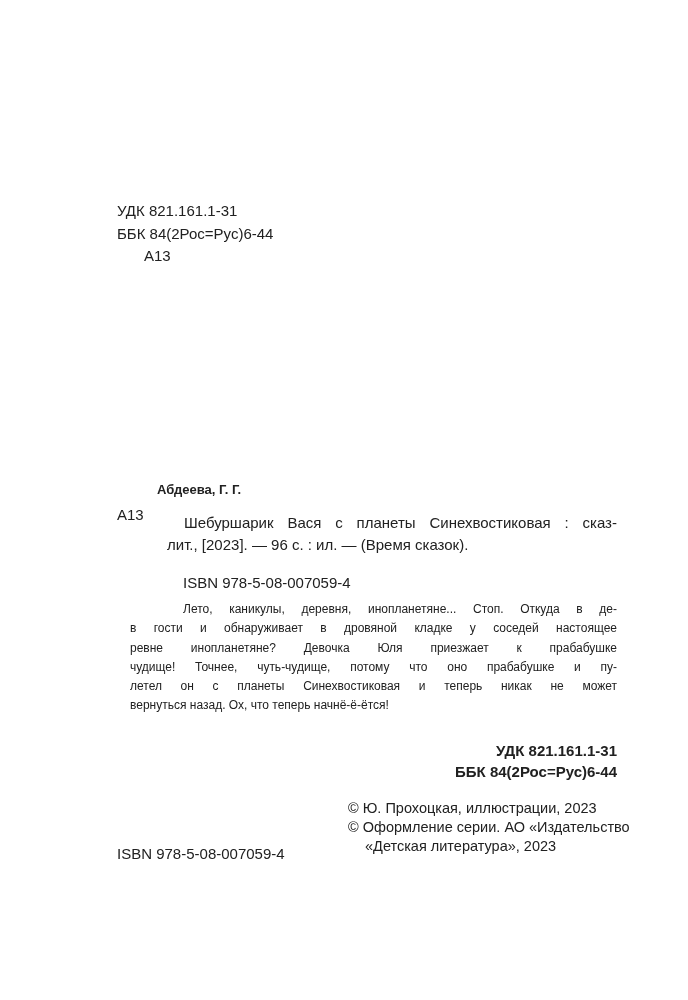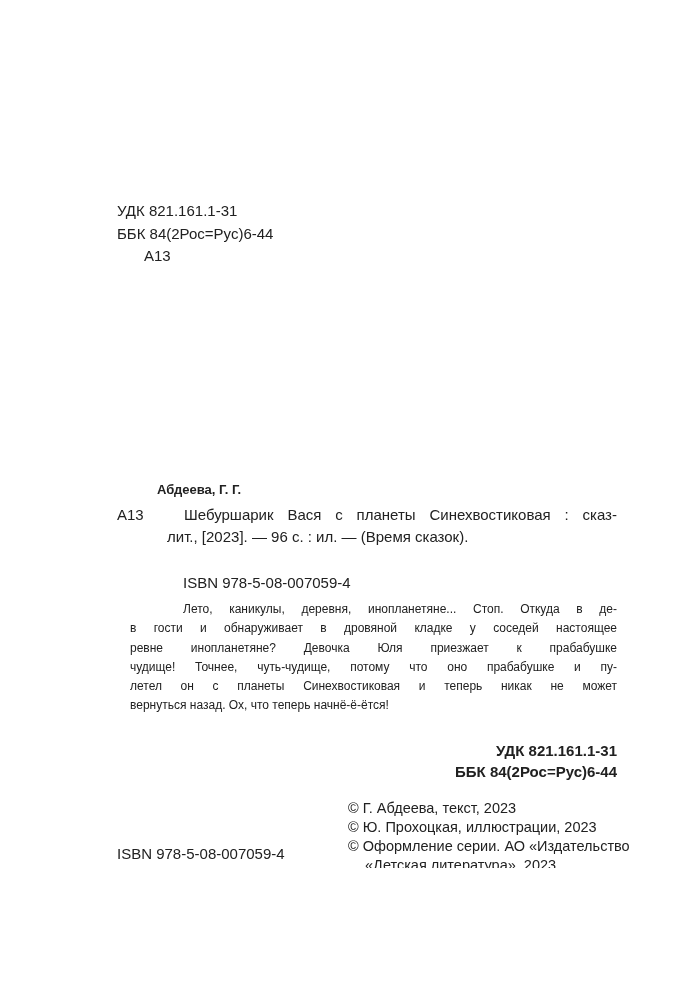--- a/index.html
+++ b/index.html
@@ -43,21 +43,21 @@
     top: 504px;
     width: 500px;
     font-size: 15px;
     line-height: 22px;
   }
   .record .record-code {
     position: absolute;
     left: 0;
     top: 0;
   }
-  .record .l1 { padding-left: 67px; }
+  .record .l1 { padding-left: 67px; margin-top: 8px; }
   .record .l2, .record .l3 { padding-left: 50px; }
   .just {
     text-align: justify;
     text-align-last: justify;
   }
 
   .isbn-mid {
     left: 183px;
     top: 574px;
     font-size: 15px;
@@ -131,21 +131,20 @@
     <div class="just">летел он с планеты Синехвостиковая и теперь никак не может</div>
     <div>вернуться назад. Ох, что теперь начнё-ё-ётся!</div>
   </div>
 
   <div class="abs index-block">
     <div>УДК 821.161.1-31</div>
     <div>ББК 84(2Рос=Рус)6-44</div>
   </div>
 
   <div class="abs copyright">
-    <div>© Г. Абдеева, текст, 2023</div>
     <div>© Ю. Прохоцкая, иллюстрации, 2023</div>
     <div>© Оформление серии. АО «Издательство</div>
     <div class="cont">«Детская литература», 2023</div>
   </div>
 
   <div class="abs isbn-bottom">ISBN 978-5-08-007059-4</div>
 
 </div>
 
 </body></html>

